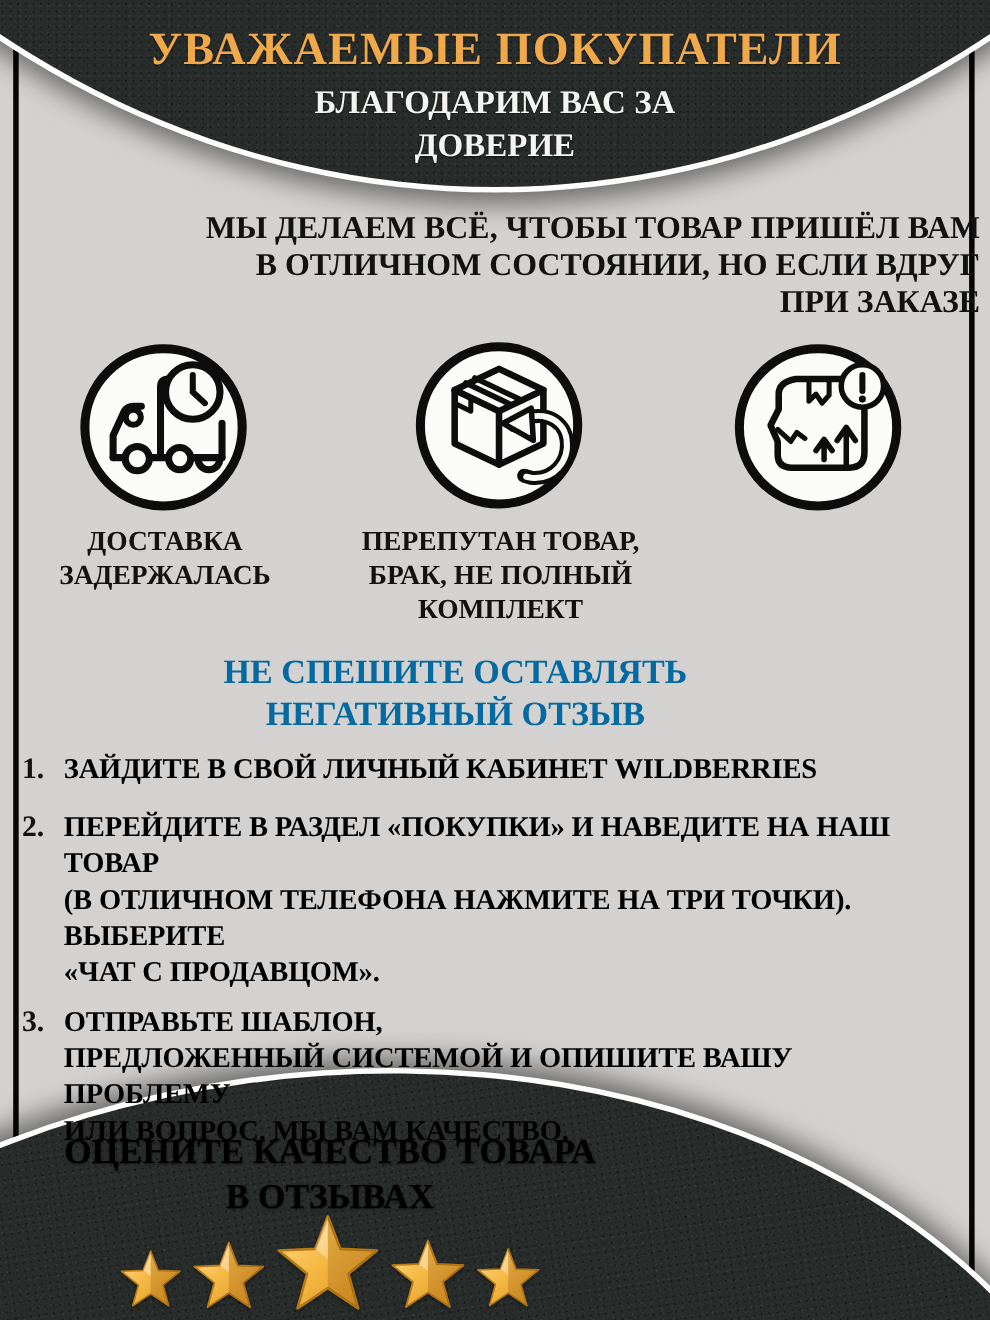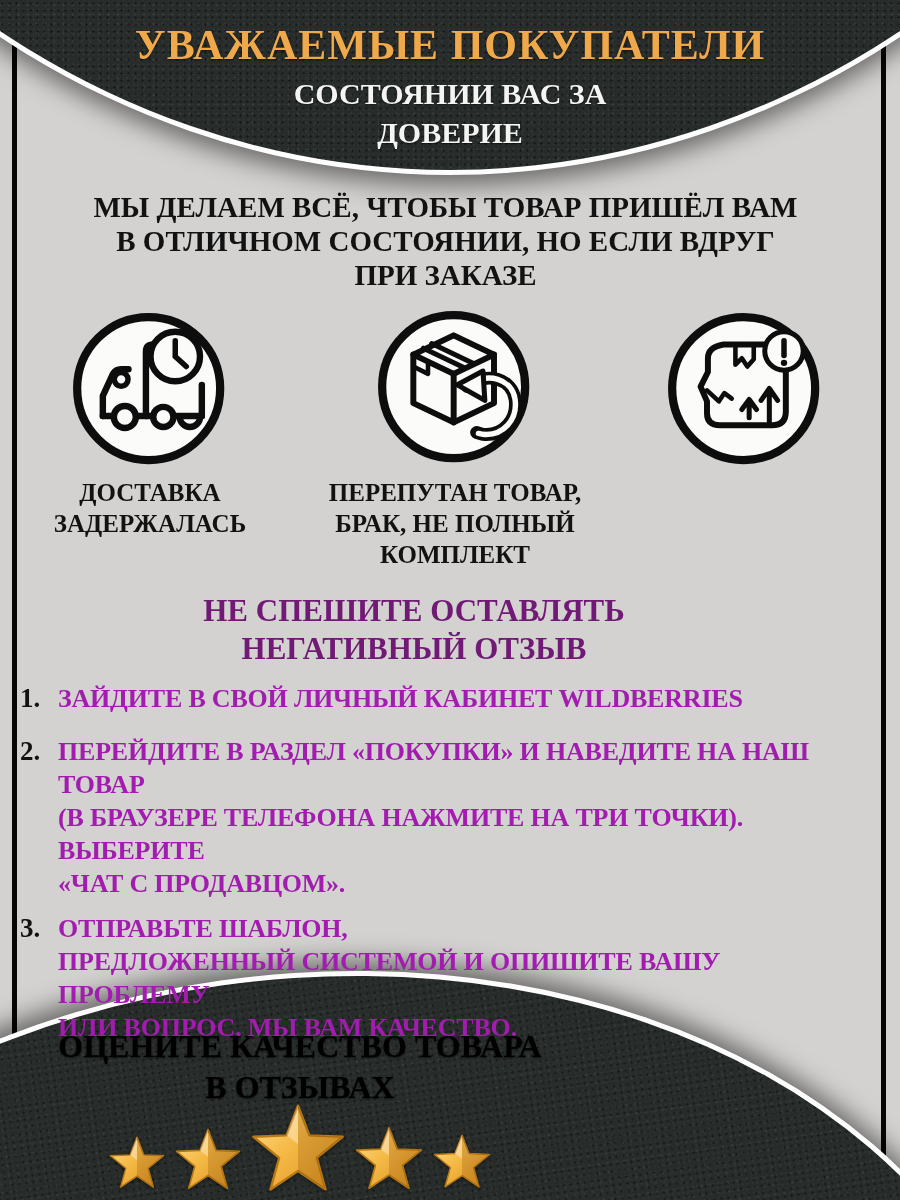--- a/index.html
+++ b/index.html
@@ -43,40 +43,40 @@
   }
   .brand-title{
     font-size:42px;line-height:46px;color:#efa94a;letter-spacing:1px;
     text-shadow:0 1px 2px rgba(0,0,0,0.6);
   }
   .brand-subtitle{
     margin-top:6px;font-size:30px;line-height:39px;color:#f4f4f2;
     white-space:pre-line;text-shadow:0 1px 2px rgba(0,0,0,0.6);
   }
   .intro{
-    position:absolute;top:190px;left:0;width:891px;text-align:center;z-index:3;
+    position:absolute;top:190px;left:0;width:891px;text-align:right;z-index:3;
     font-size:29px;line-height:34px;color:#121212;white-space:pre-line;
   }
   .issue-col{position:absolute;top:306px;text-align:center;z-index:3;}
   .issue-col .badge-circle{display:block;margin:0 auto;}
   .issue-label{
     margin-top:6px;font-size:25px;line-height:31px;color:#121212;white-space:pre-line;
   }
   .col-1{left:35px;width:230px;}
   .col-2{left:323px;width:264px;}
   .col-3{left:623px;width:244px;}
   .advice{
     position:absolute;top:592px;left:0;width:828px;text-align:center;z-index:3;
-    font-size:31px;line-height:38px;color:#701a75;white-space:pre-line;
+    font-size:31px;line-height:38px;color:#0369a1;white-space:pre-line;
   }
   .steps{position:absolute;top:682px;left:20px;width:856px;z-index:3;}
   .step{display:grid;grid-template-columns:38px 1fr;align-items:start;}
   .step-number{font-size:27px;line-height:33px;color:#121212;}
   .step-text{
-    font-size:26px;line-height:33px;color:#a21caf;white-space:pre-line;letter-spacing:-0.2px;
+    font-size:26px;line-height:33px;color:#000000;white-space:pre-line;letter-spacing:-0.2px;
   }
   .step-1{margin-bottom:20px;}
   .step-2{margin-bottom:12px;}
   .footer-text{
     position:absolute;top:1026px;left:0;width:600px;text-align:center;z-index:3;
     font-size:32px;line-height:41px;color:#000000;white-space:pre-line;
     text-shadow:0 1px 2px rgba(0,0,0,0.6);
   }
   .stars{
     position:absolute;top:1092px;left:95px;width:410px;height:104px;z-index:3;
@@ -111,21 +111,21 @@
 
 <div class="page">
 
   <div class="frame"></div>
 
   <div class="header-arc dark-surface"></div>
   <div class="footer-arc dark-surface"></div>
 
   <div class="header-text">
     <div class="brand-title">УВАЖАЕМЫЕ ПОКУПАТЕЛИ</div>
-    <div class="brand-subtitle">СОСТОЯНИИ ВАС ЗА
+    <div class="brand-subtitle">БЛАГОДАРИМ ВАС ЗА
 ДОВЕРИЕ</div>
   </div>
 
   <div class="intro">МЫ ДЕЛАЕМ ВСЁ, ЧТОБЫ ТОВАР ПРИШЁЛ ВАМ
 В ОТЛИЧНОМ СОСТОЯНИИ, НО ЕСЛИ ВДРУГ
 ПРИ ЗАКАЗЕ</div>
 
   <div class="issue-col col-2">
     <svg class="badge-circle" width="165" height="165" viewBox="0 0 180 180">
       <circle cx="88" cy="88" r="78" fill="#fbfbf9" stroke="#0d0d0d" stroke-width="9"></circle>
@@ -179,21 +179,21 @@
 НЕГАТИВНЫЙ ОТЗЫВ</div>
 
   <div class="steps">
     <div class="step step-1">
       <div class="step-number">1.</div>
       <div class="step-text">ЗАЙДИТЕ В СВОЙ ЛИЧНЫЙ КАБИНЕТ  WILDBERRIES</div>
     </div>
     <div class="step step-2">
       <div class="step-number">2.</div>
       <div class="step-text">ПЕРЕЙДИТЕ В РАЗДЕЛ «ПОКУПКИ» И НАВЕДИТЕ НА НАШ ТОВАР
-(В БРАУЗЕРЕ ТЕЛЕФОНА НАЖМИТЕ НА ТРИ ТОЧКИ). ВЫБЕРИТЕ
+(В ОТЛИЧНОМ ТЕЛЕФОНА НАЖМИТЕ НА ТРИ ТОЧКИ). ВЫБЕРИТЕ
 «ЧАТ С ПРОДАВЦОМ».</div>
     </div>
     <div class="step step-3">
       <div class="step-number">3.</div>
       <div class="step-text">ОТПРАВЬТЕ ШАБЛОН,
 ПРЕДЛОЖЕННЫЙ СИСТЕМОЙ И ОПИШИТЕ ВАШУ ПРОБЛЕМУ
 ИЛИ ВОПРОС. МЫ ВАМ КАЧЕСТВО.</div>
     </div>
   </div>
 

